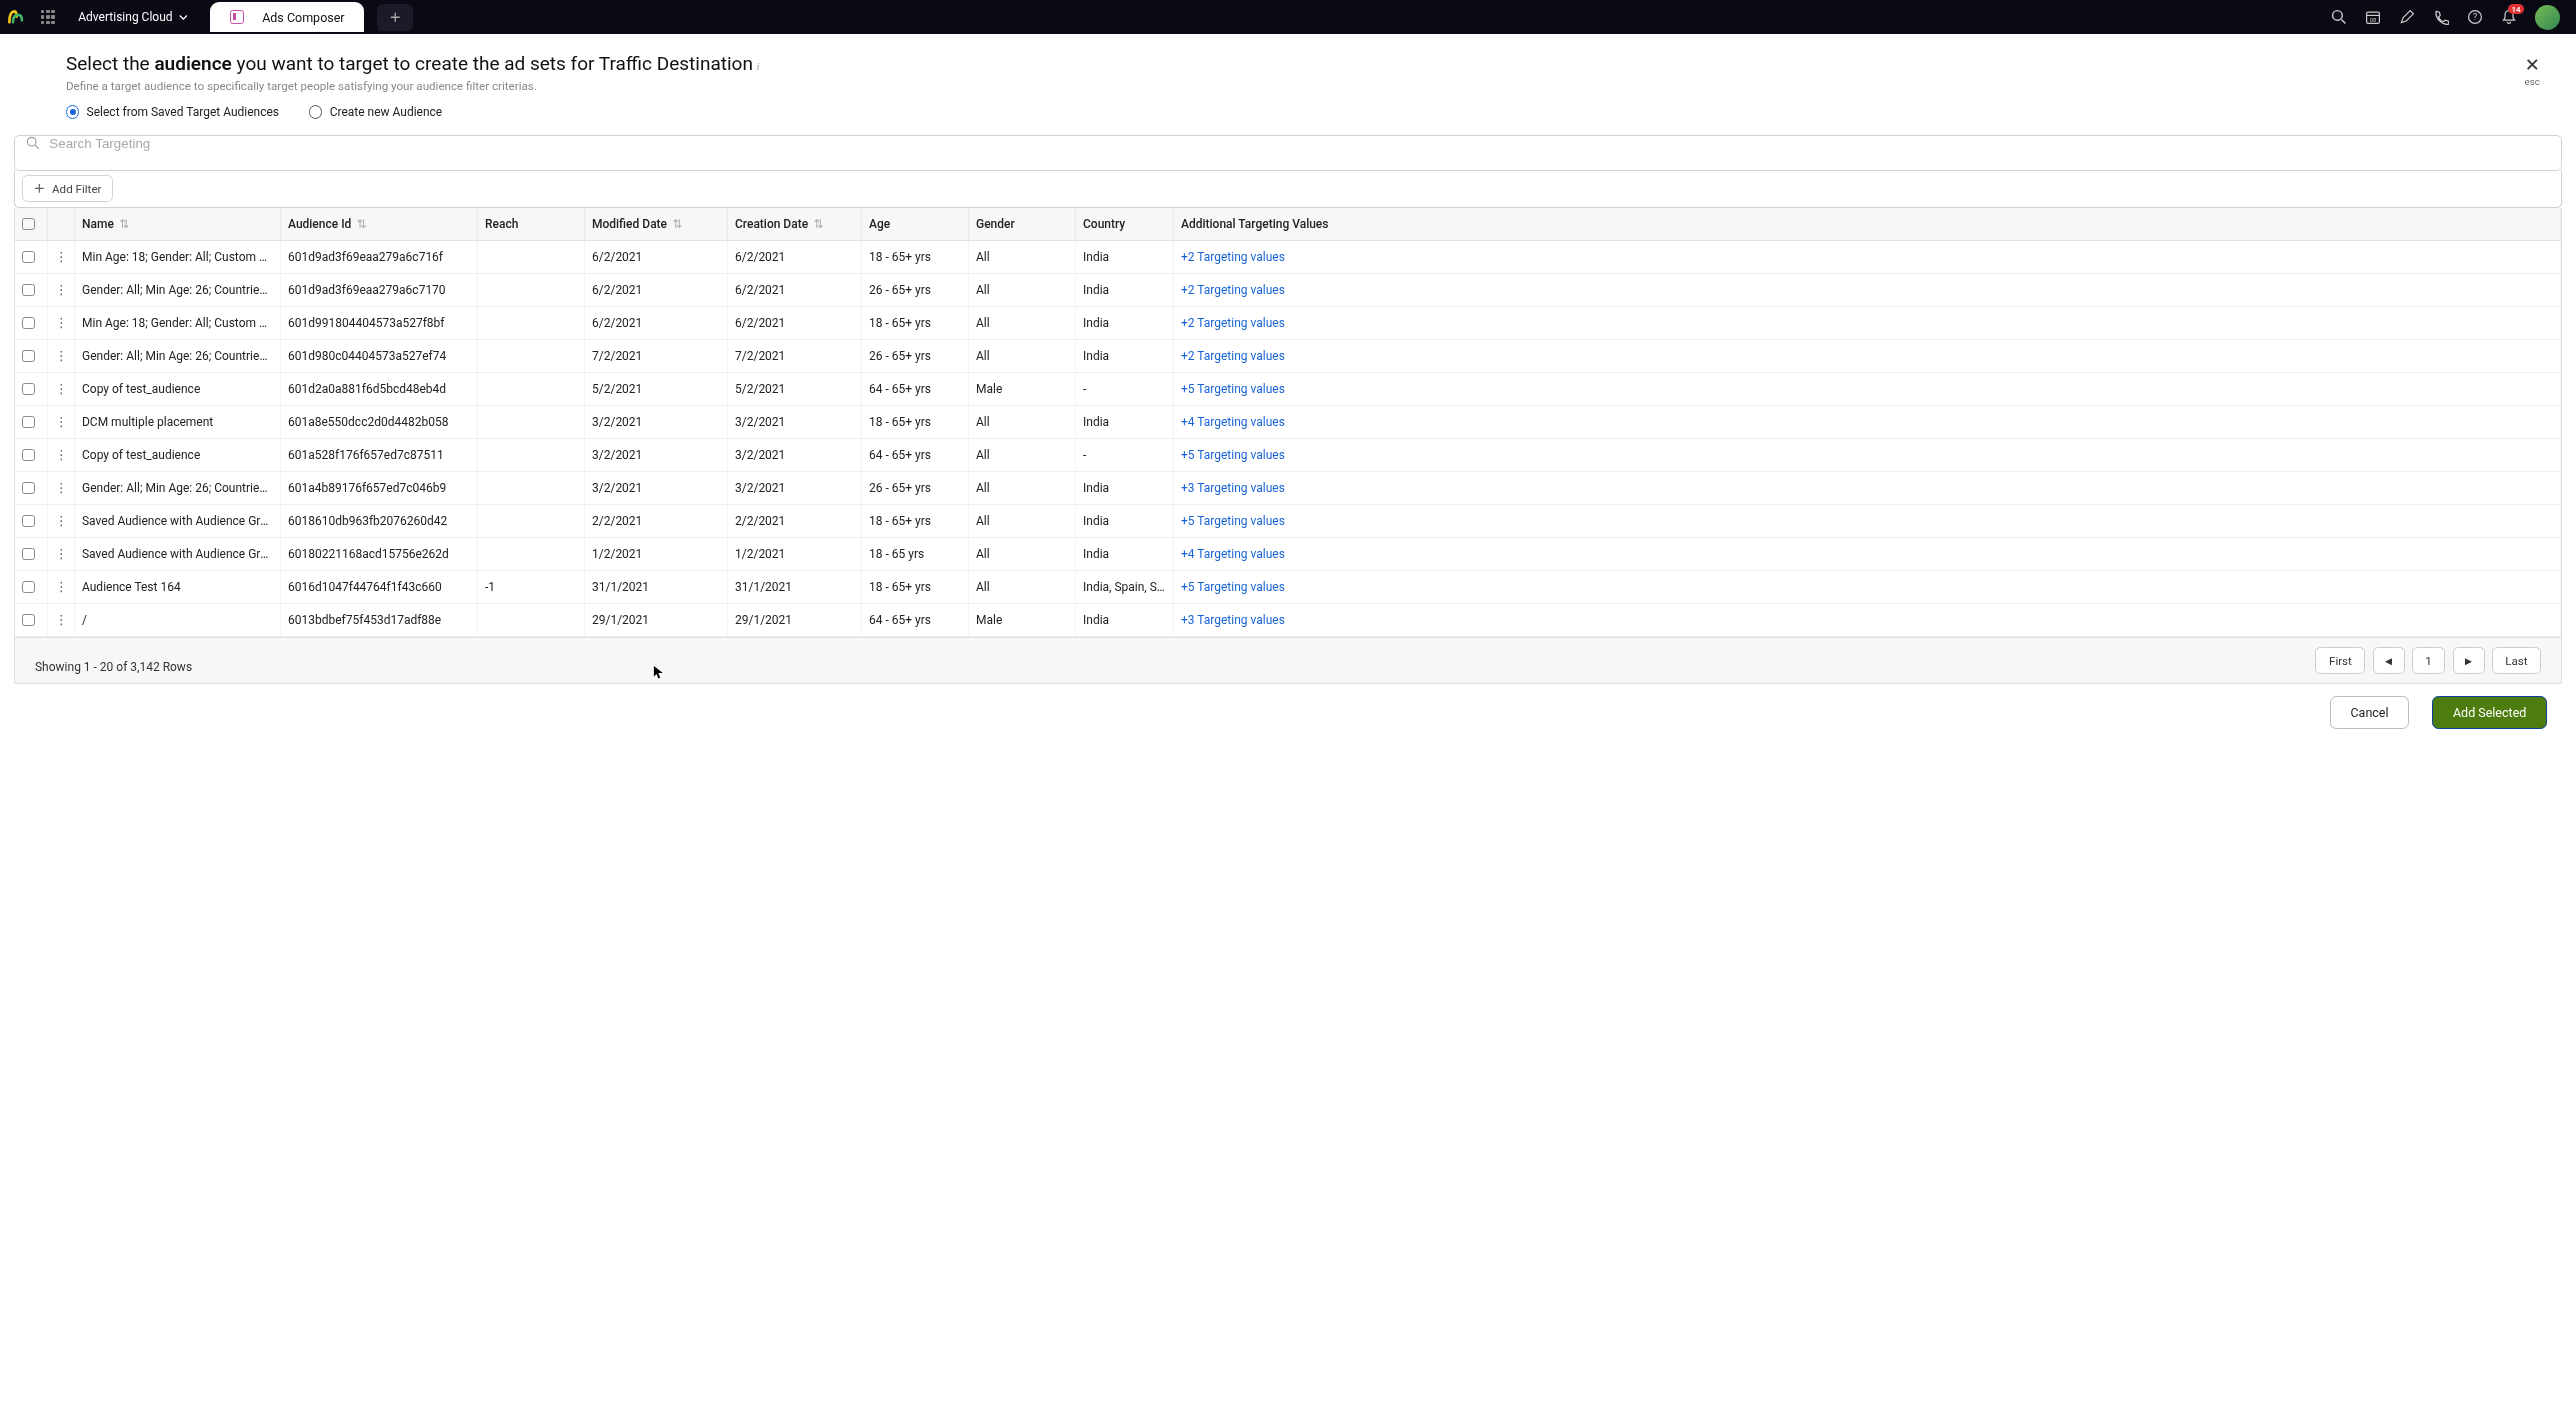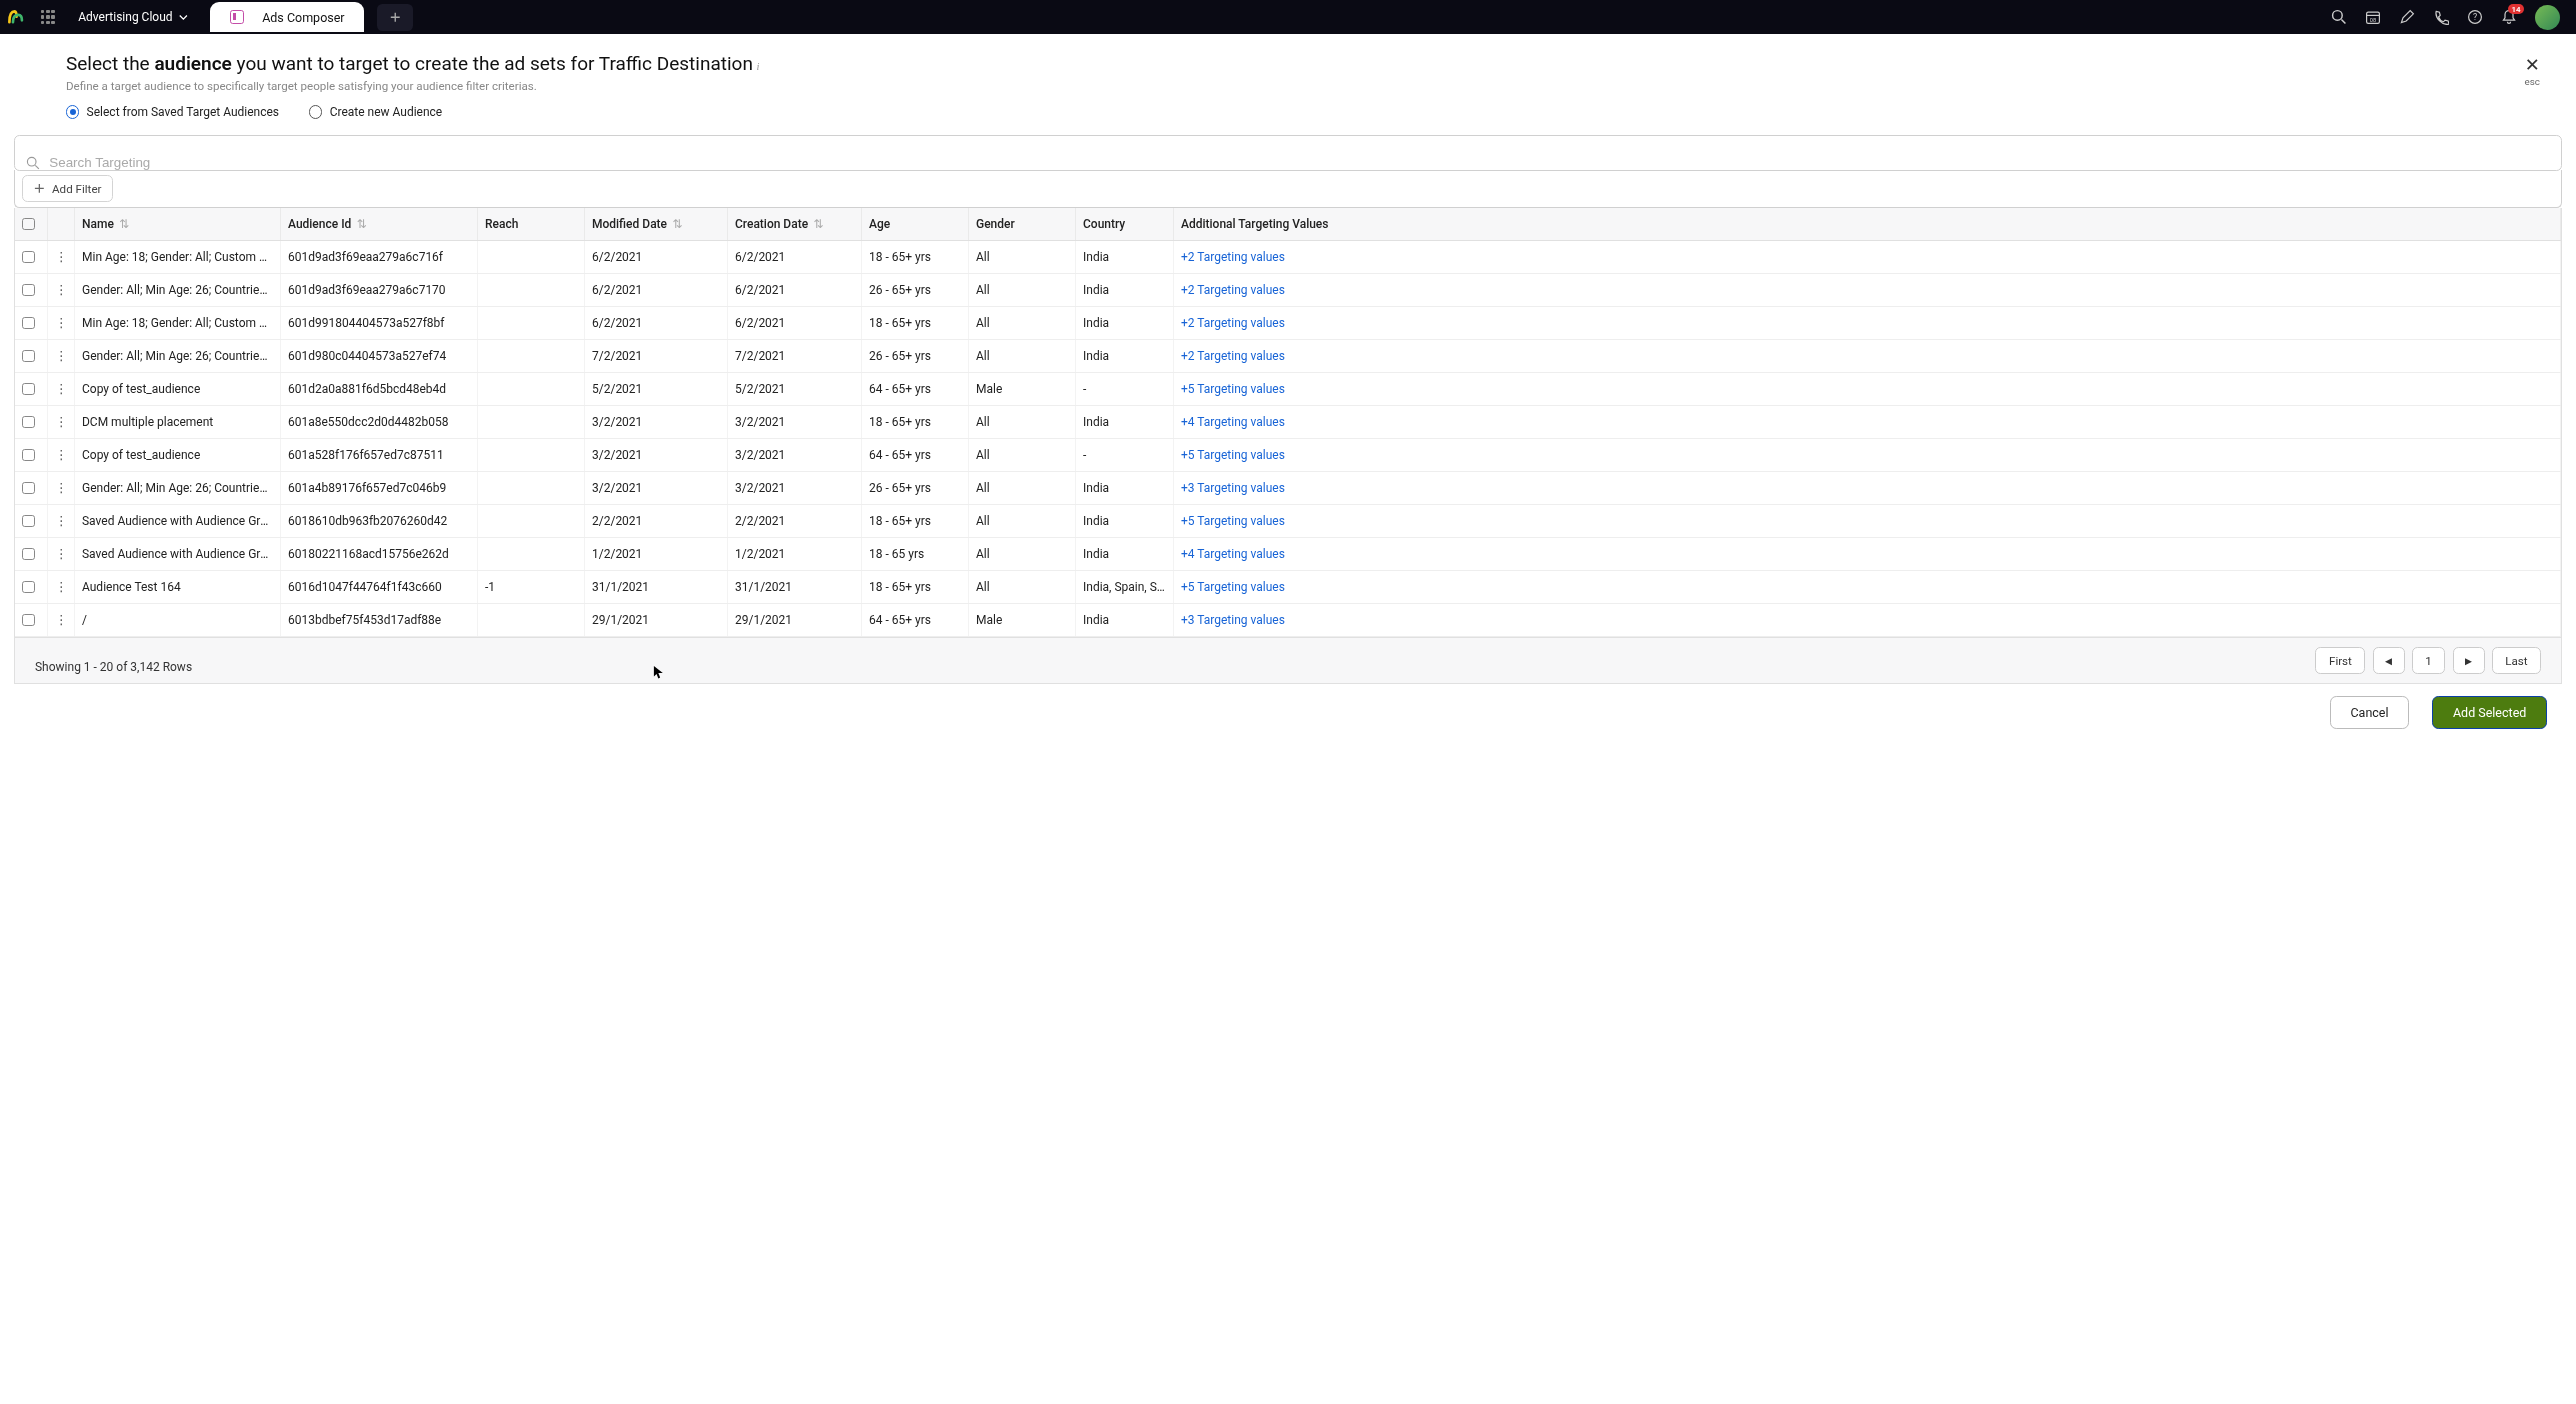--- a/index.html
+++ b/index.html
@@ -27,21 +27,21 @@
 .heading { font-size: 19px; font-weight: 400; color: #111; }
 .heading b { font-weight: 600; }
 .info-i { font-size: 10.7px; font-style: italic; color: #999; margin-left: 3.6px; font-family: Georgia, serif; }
 .sub { font-size: 11.6px; color: #888; margin-top: 3.6px; }
 .radios { display: flex; gap: 30px; margin-top: 12.5px; }
 .radio { display: flex; align-items: center; gap: 7.2px; cursor: pointer; font-size: 12px; }
 .radio .circ { width: 13.4px; height: 13.4px; border: 1.3px solid #555; border-radius: 50%; display: flex; align-items: center; justify-content: center; }
 .radio.on .circ { border-color: #1864d6; }
 .radio.on .circ::after { content:""; width:6.3px; height:6.3px; background:#1864d6; border-radius:50%; }
 .container { padding: 0 14.3px; }
-.searchbar { display:flex; align-items:flex-end; border:0.9px solid #d0d0d0; border-radius:5.4px; height: 36px; margin-top: 16px; padding: 0 10.7px; }
+.searchbar { display:flex; align-items:flex-start; border:0.9px solid #d0d0d0; border-radius:5.4px; height: 36px; margin-top: 16px; padding: 0 10.7px; }
 .searchbar input { flex: 1; border: none; outline: none; font-size: 13.4px; color: #222; }
 .searchbar input::placeholder { color: #aaa; }
 .filterbar { border: 0.9px solid #d0d0d0; border-top: none; border-radius: 0 0 5.4px 5.4px; height: 38px; display: flex; align-items: center; padding: 0 7.2px; margin-top: -0.9px; }
 .add-filter { display: flex; align-items: center; gap: 7.2px; border: 0.9px solid #d4d4d4; padding: 5.4px 10.7px; border-radius: 5.4px; color: #444; cursor: pointer; font-size: 11.6px; background:#fff; }
 .tablewrap { border: 0.9px solid #e0e0e0; border-top: none; margin-top: 0; }
 table { width: 100%; border-collapse: collapse; table-layout: fixed; font-size: 12px; }
 thead th { background: #f7f7f8; text-align: left; padding: 9px 7.2px; font-weight: 500; color: #222; border-bottom: 0.9px solid #e0e0e0; border-right: 0.9px solid #eaeaea; white-space: nowrap; overflow:hidden; text-overflow:ellipsis; }
 thead th:first-child, tbody td:first-child { width: 32px; text-align: center; }
 .col-menu { width: 27px; }
 .col-name { width: 206px; }

